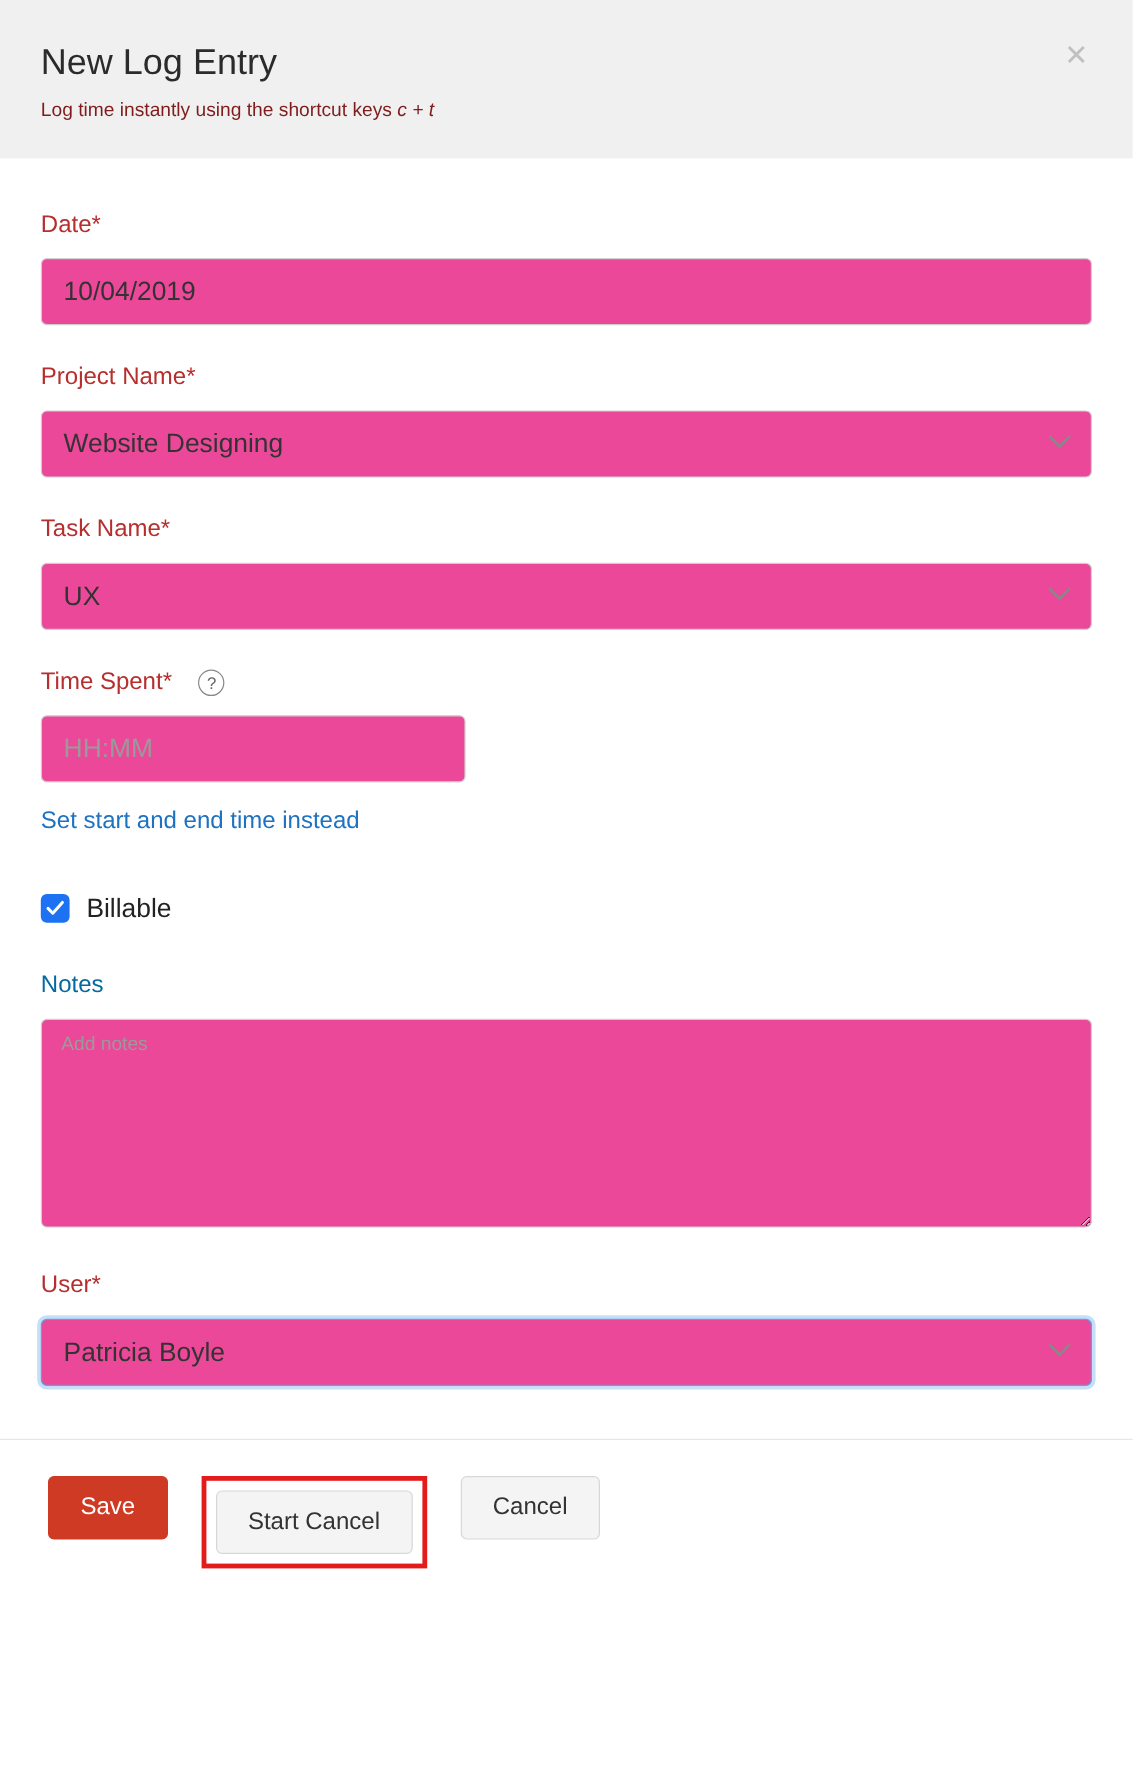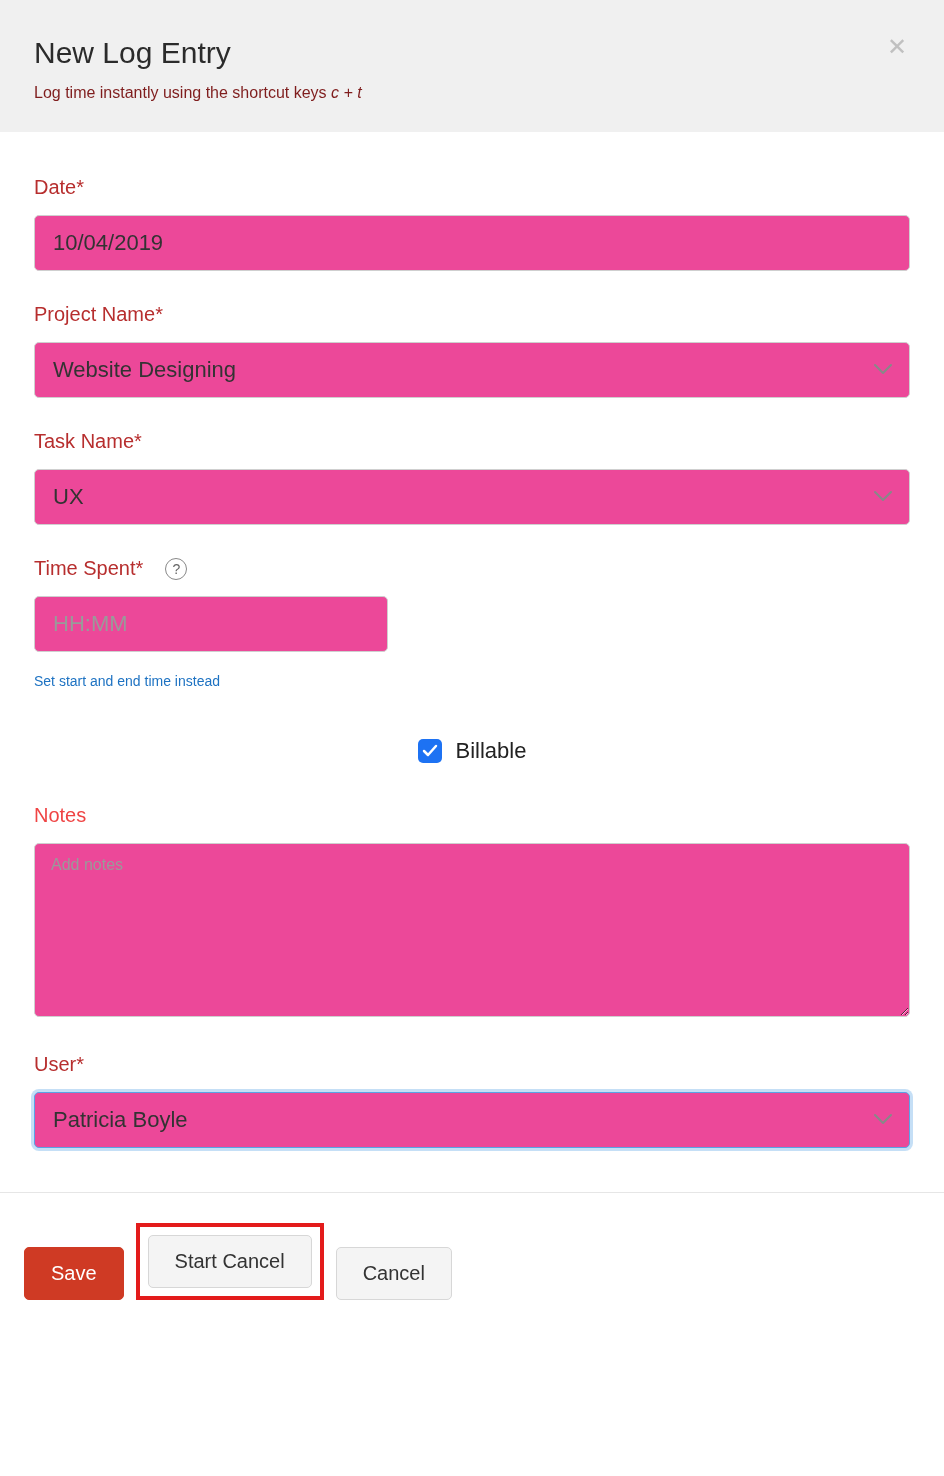--- a/index.html
+++ b/index.html
@@ -45,21 +45,21 @@
     .form-group {
       margin-bottom: 32px;
     }
     .form-label {
       display: block;
       font-size: 20px;
       color: #b72e2e;
       margin-bottom: 16px;
     }
     .form-label.plain {
-      color: #ef4444;
+      color: #0369a1;
     }
     .label-row {
       display: flex;
       align-items: center;
       gap: 22px;
       margin-bottom: 16px;
     }
     .label-row .form-label { margin-bottom: 0; }
     .help-circle {
       display: inline-flex;
@@ -108,31 +108,30 @@
       position: absolute;
       right: 18px;
       top: 50%;
       transform: translateY(-50%);
       pointer-events: none;
       color: #888;
     }
     .link-text {
       display: inline-block;
       color: #1d72c2;
-      font-size: 14px;
+      font-size: 20px;
       margin-top: 21px;
       cursor: pointer;
     }
     .checkbox-row {
       display: flex;
       align-items: center;
       gap: 14px;
       margin-top: 48px;
       margin-bottom: 40px;
-      justify-content: center;
     }
     .checkbox {
       width: 24px;
       height: 24px;
       border-radius: 5px;
       border: none;
       background: #1d72f3;
       display: inline-flex;
       align-items: center;
       justify-content: center;
@@ -144,24 +143,24 @@
       color: #222;
     }
     .textarea {
       height: 174px;
       resize: both;
       font-size: 16px;
       padding: 12px 16px;
     }
     .footer {
       border-top: 1px solid #e6e6e6;
-      padding: 30px 24px;
+      padding: 30px 40px;
       display: flex;
-      gap: 12px;
-      align-items: flex-end;
+      gap: 28px;
+      align-items: flex-start;
     }
     .btn {
       font-size: 20px;
       padding: 14px 26px;
       border-radius: 5px;
       cursor: pointer;
       border: 1px solid transparent;
       font-family: inherit;
     }
     .btn-primary {

